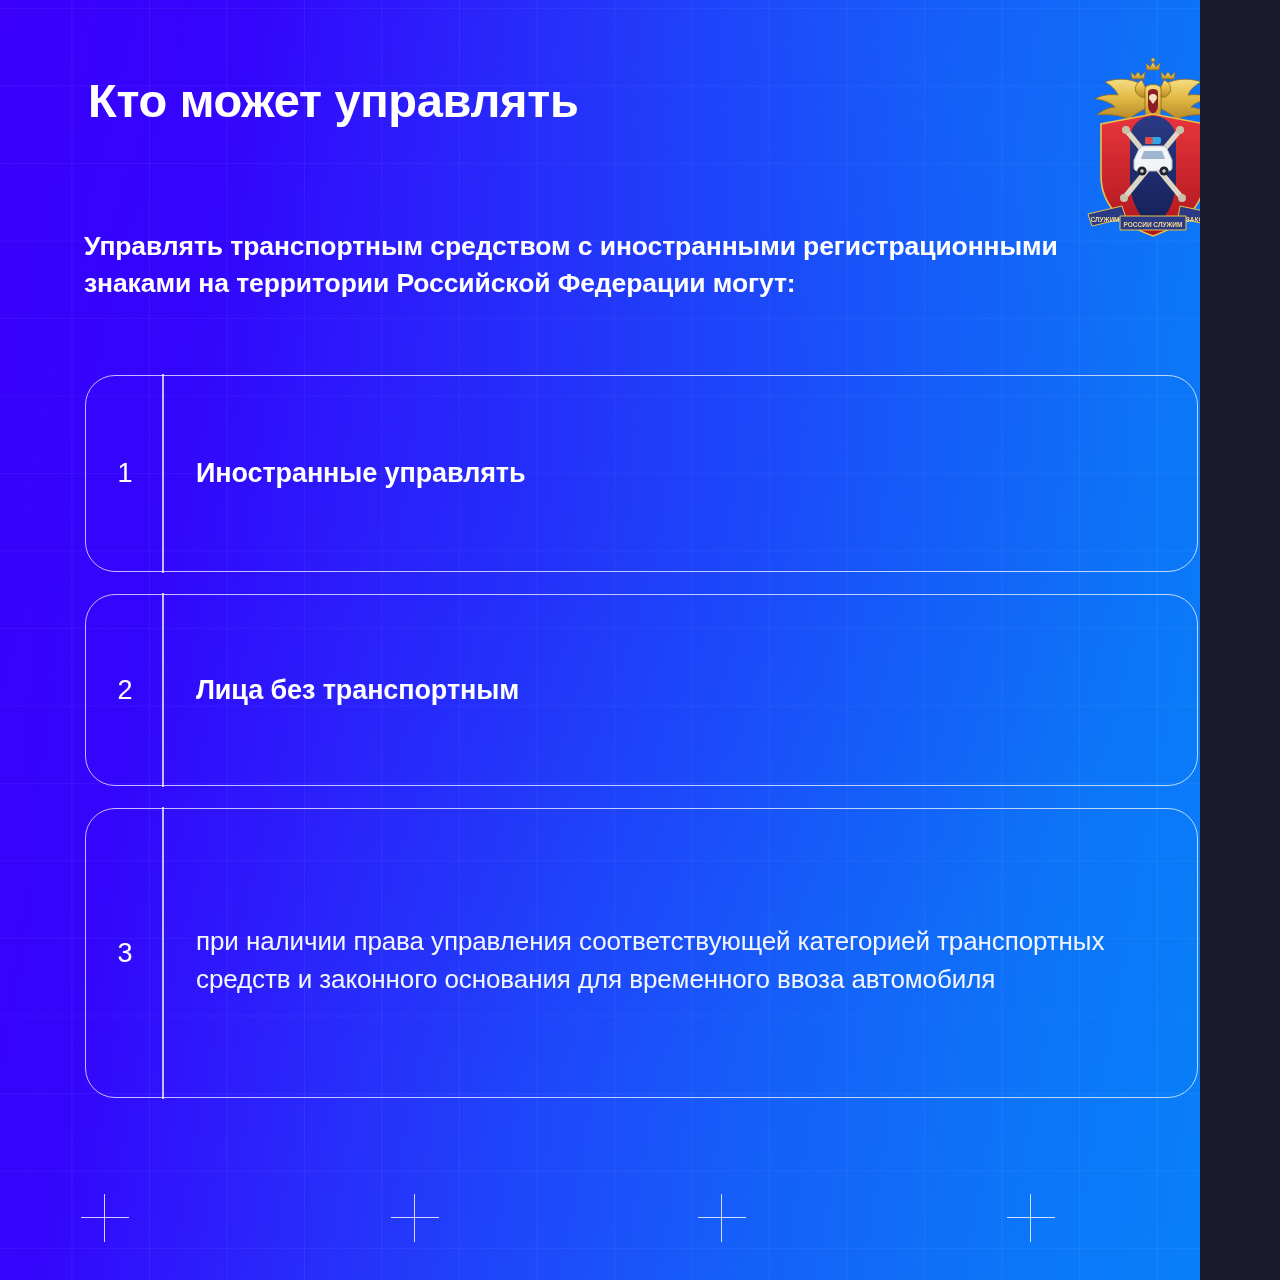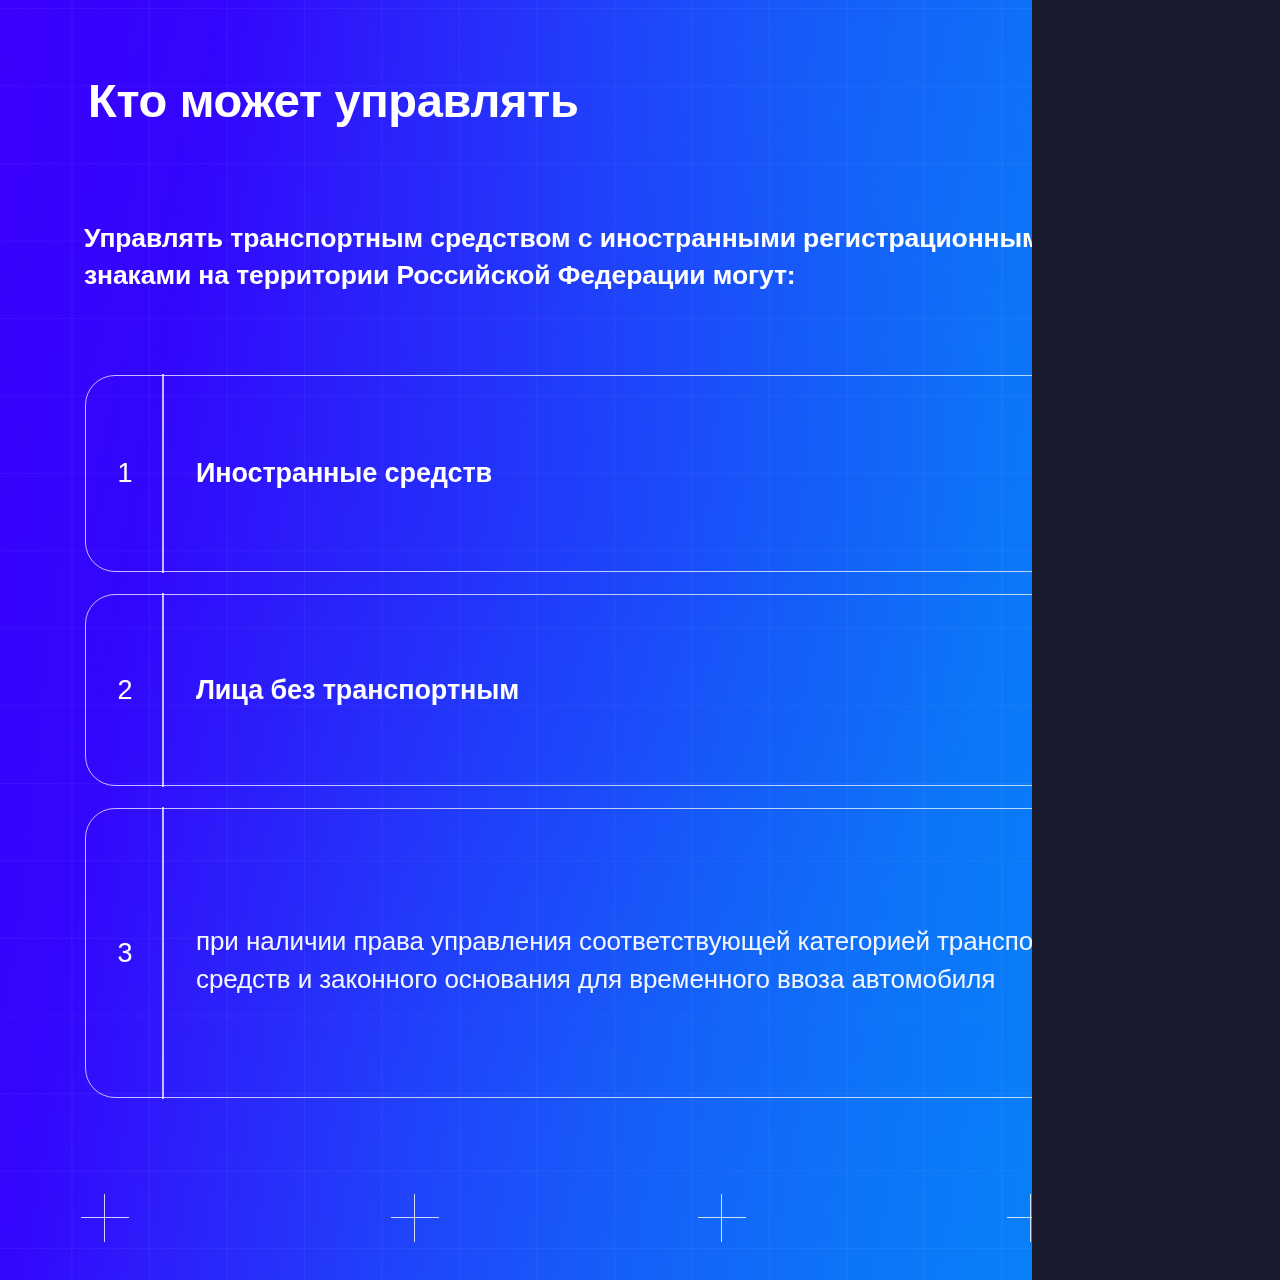--- a/index.html
+++ b/index.html
@@ -4,21 +4,21 @@
 <title>Кто может управлять</title>
 <style>
   html, body {
     margin: 0;
     padding: 0;
     background: #1a1a2e;
   }
 
   #slide {
     position: relative;
-    width: 1032px;
+    width: 1200px;
     height: 1280px;
     overflow: hidden;
     font-family: "Liberation Sans", "DejaVu Sans", sans-serif;
     background: linear-gradient(100deg, #3a00fb 0%, #3405fc 18%, #2a26fb 34%, #1f45fa 50%, #1560f9 68%, #0d74f8 85%, #0880f8 100%);
     text-decoration: underline;
   }
 
   
   .grid-layer {
     position: absolute;
@@ -79,21 +79,21 @@
     top: 56px;
     width: 142px;
     height: 186px;
   }
   .emblem svg { display: block; width: 100%; height: 100%; }
 
   
   .intro {
     position: absolute;
     left: 84px;
-    top: 220px;
+    top: 228px;
     width: 1010px;
     font-size: 26.5px;
     font-weight: 700;
     color: #ffffff;
     line-height: 1.40;
     letter-spacing: -0.1px;
   }
 
   
   .cards {
@@ -252,21 +252,21 @@
 
   <div class="intro">Управлять транспортным средством с иностранными регистрационными знаками на территории Российской Федерации могут:</div>
 
   <div class="cards">
 
     <div class="card h-197">
       <div class="card-num-cell">
         <span class="card-num">1</span>
       </div>
       <div class="card-body">
-        <div class="card-title">Иностранные средств</div>
+        <div class="card-title">Иностранные управлять</div>
 
       </div>
     </div>
 
     <div class="card h-192">
       <div class="card-num-cell">
         <span class="card-num">2</span>
       </div>
       <div class="card-body">
         <div class="card-title">Лица без транспортным</div>

